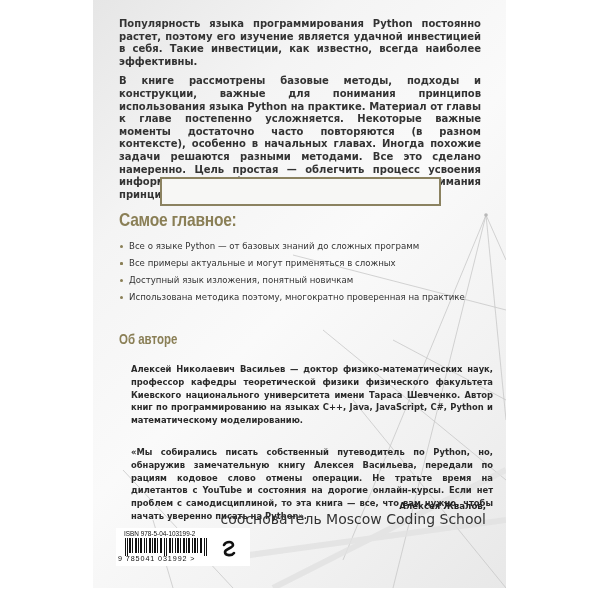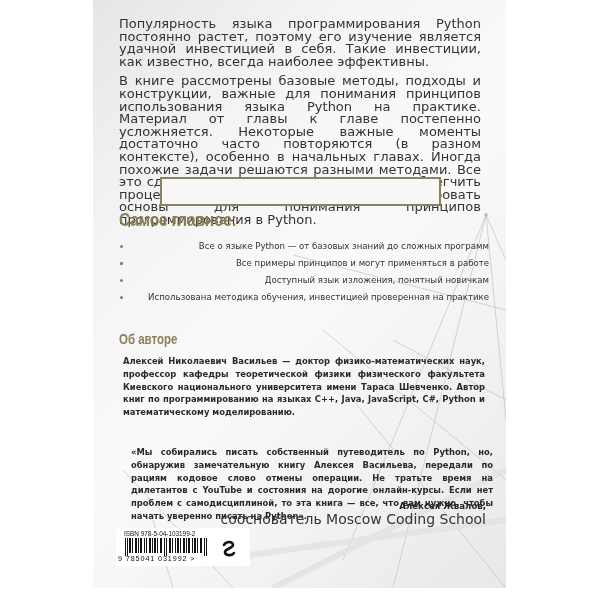--- a/index.html
+++ b/index.html
@@ -10,53 +10,53 @@
     font-family: "DejaVu Sans", sans-serif;
   }
   .cover {
     position: absolute; left: 93px; top: 0; width: 413px; height: 588px;
     background: linear-gradient(135deg, #e6e6e6 0%, #f4f4f4 25%, #fafafa 50%, #f0f0f0 80%, #e8e8e8 100%);
     overflow: hidden;
   }
   .cover svg.bg-lines { position: absolute; left: 0; top: 0; width: 413px; height: 588px; }
   .content { position: absolute; left: 26px; top: 18px; width: 362px; color: #2a2a2a; }
   .para {
-    font-size: 13px; line-height: 12.6px; margin: 0 0 8px 0;
-    text-align: justify; color: #333;
+    font-size: 10px; line-height: 12.6px; margin: 0 0 8px 0;
+    text-align: justify; color: #333; font-weight: bold;
   }
   .para.first { margin-bottom: 7px; }
   .address-box {
     position: absolute; left: 67px; top: 177px; width: 281px; height: 29px;
     border: 2px solid #8b8260; background: #f7f7f5;
     box-sizing: border-box;
     text-align: center; font-size: 7.6px; line-height: 11px; padding-top: 2px; color: #333;
   }
   .address-box .url { font-weight: bold; color: #222; }
   .heading-main {
     position: absolute; left: 26px; top: 209px;
     font-family: "Liberation Sans", sans-serif; font-weight: bold;
     font-size: 19px; color: #8a7f56; letter-spacing: -0.3px;
     transform: scaleX(0.82); transform-origin: left top;
   }
   .bullets { position: absolute; left: 26px; top: 238px; width: 370px; list-style: none; margin: 0; padding: 0; }
   .bullets li {
-    font-size: 8.6px; line-height: 17px; color: #333; position: relative; padding-left: 10px; text-align: right;
+    font-size: 8.6px; line-height: 17px; color: #333; position: relative; padding-left: 10px;
   }
   .bullets li .dot {
     position: absolute; left: 1px; top: 7px; width: 3px; height: 3px; border-radius: 50%; background: #8a7f56;
   }
   .heading-author {
     position: absolute; left: 26px; top: 331px;
     font-family: "Liberation Sans", sans-serif; font-weight: bold;
     font-size: 14px; color: #8a7f56;
     transform: scaleX(0.82); transform-origin: left top;
   }
   .author-bio {
     position: absolute; left: 26px; top: 351px; width: 362px;
-    font-size: 8.4px; line-height: 12.8px; font-weight: bold; color: #2a2a2a; text-align: justify; margin: 4px;
+    font-size: 8.4px; line-height: 12.8px; font-weight: bold; color: #2a2a2a; text-align: justify; margin: 12px;
   }
   .quote {
     position: absolute; left: 26px; top: 434px; width: 362px;
     font-size: 8.4px; line-height: 12.8px; font-weight: bold; color: #2a2a2a; text-align: justify; margin: 12px;
   }
   .quote-author {
     position: absolute; right: 20px; top: 500px; text-align: right;
     font-size: 8.6px; line-height: 13px; color: #222;
   }
   .quote-author .name { font-weight: bold; }
@@ -102,23 +102,23 @@
     <p class="para">В книге рассмотрены базовые методы, подходы и конструкции, важные для понимания принципов использования языка Python на практике. Материал от главы к главе постепенно усложняется. Некоторые важные моменты достаточно часто повторяются (в разном контексте), особенно в начальных главах. Иногда похожие задачи решаются разными методами. Все это сделано намеренно. Цель простая — облегчить процесс усвоения информации и сформировать основы для понимания принципов программирования в Python.</p>
   </div>
 
   <div class="address-box">
   </div>
 
   <div class="heading-main">Самое главное:</div>
   <ul class="bullets">
     <li><span class="dot"></span><span>Все о языке Python — от базовых знаний до сложных программ</span></li>
     <li><span class="dot"></span></li>
-    <li><span class="dot"></span><span>Все примеры принципов и могут применяться в работе</span></li>
+    <li><span class="dot"></span><span>Все примеры актуальные и могут применяться в сложных</span></li>
     <li><span class="dot"></span><span>Доступный язык изложения, понятный новичкам</span></li>
-    <li><span class="dot"></span><span>Использована методика обучения, инвестицией проверенная на практике</span></li>
+    <li><span class="dot"></span><span>Использована методика поэтому, многократно проверенная на практике</span></li>
   </ul>
 
   <div class="heading-author">Об авторе</div>
   <p class="author-bio">Алексей Николаевич Васильев — доктор физико-математических наук, профессор кафедры теоретической физики физического факультета Киевского национального университета имени Тараса Шевченко. Автор книг по программированию на языках C++, Java, JavaScript, C#, Python и математическому моделированию.</p>
 
   <p class="quote">«Мы собирались писать собственный путеводитель по Python, но, обнаружив замечательную книгу Алексея Васильева, передали по рациям кодовое слово отмены операции. Не тратьте время на дилетантов с YouTube и состояния на дорогие онлайн-курсы. Если нет проблем с самодисциплиной, то эта книга — все, что вам нужно, чтобы начать уверенно писать на Python».</p>
   <div class="quote-author">
     <div class="name">Алексея Жвалов,</div>
     <div class="role">сооснователь Moscow Coding School</div>
   </div>

